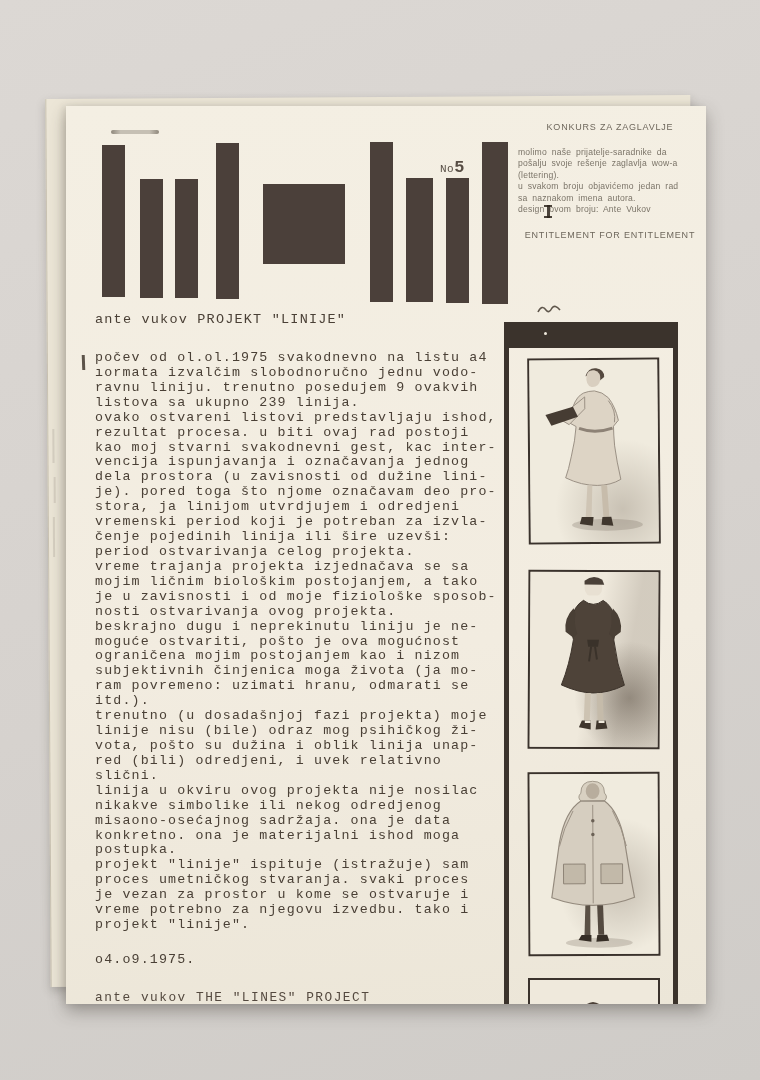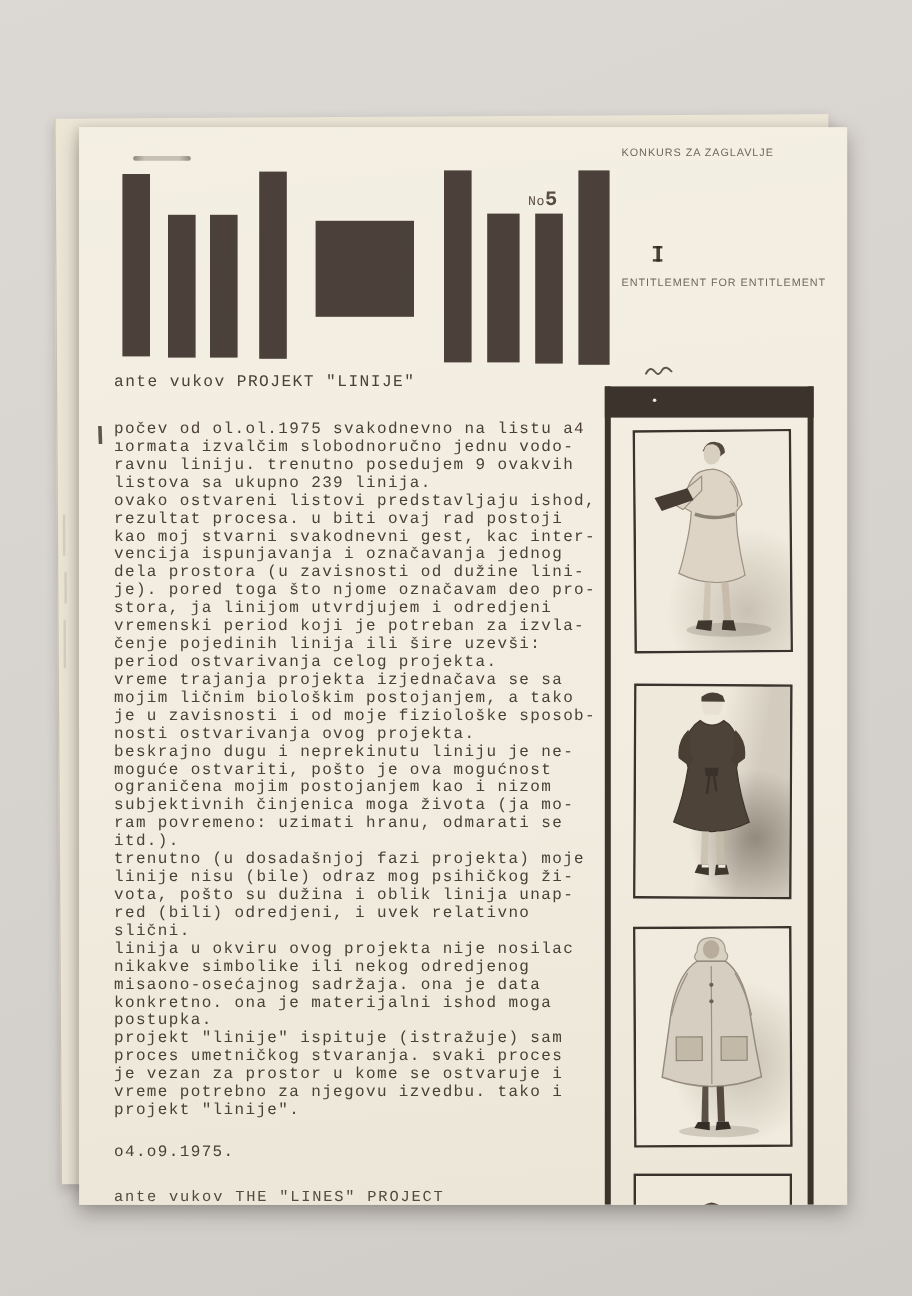--- a/index.html
+++ b/index.html
@@ -43,21 +43,21 @@
   .tw{font-family:"Liberation Mono","DejaVu Sans Mono",monospace;color:#4a4036;}
   .article-title{position:absolute;left:29px;top:206px;font-size:13.5px;letter-spacing:1.2px;white-space:pre;}
   .article-body{position:absolute;left:29px;top:245px;width:420px;
     font-size:13.3px;line-height:14.92px;letter-spacing:1.15px;white-space:pre;}
   .article-date{position:absolute;left:29px;top:846px;font-size:13.3px;letter-spacing:1.15px;white-space:pre;}
   .article-footer{position:absolute;left:29px;top:884px;font-size:12.8px;letter-spacing:1.5px;white-space:pre;color:#54493f;}
   .margin-pen-mark{position:absolute;left:16px;top:249px;width:2.5px;height:15px;background:rgba(55,45,36,.8);transform:rotate(-2deg);}
 
   
   .rc{position:absolute;left:452px;width:184px;color:#7b7468;}
-  .rc-title{font-size:9px;letter-spacing:.8px;color:#6e675c;}
+  .rc-title{font-size:9px;letter-spacing:.8px;color:#6e675c;text-align:center;}
   .rc-body{font-size:8.6px;line-height:11.4px;white-space:pre-line;word-spacing:2.2px;letter-spacing:.2px;}
   .konkurs-title{top:16px;}
   .konkurs-body{top:41px;}
   .advert-title{top:124px;}
   .advert-body{top:149px;}
   .ins-mark{position:absolute;left:481px;top:99px;width:2.5px;height:13px;background:rgba(45,36,28,.85);}
   .ins-mark:before{content:"";position:absolute;left:-3px;top:0;width:8px;height:2px;background:rgba(45,36,28,.85);}
   .ins-mark:after{content:"";position:absolute;left:-3px;bottom:0;width:8px;height:2px;background:rgba(45,36,28,.85);}
   .squiggle{position:absolute;left:470px;top:196px;width:26px;height:14px;}
 
@@ -101,20 +101,26 @@
       <div class="logo-bar" style="left:150px;top:37px;width:23px;height:156px;"></div>
       <div class="logo-square" style="left:197px;top:78px;width:82px;height:80px;"></div>
       <div class="logo-bar" style="left:304px;top:36px;width:23px;height:160px;"></div>
       <div class="logo-bar" style="left:340px;top:72px;width:27px;height:124px;"></div>
       <div class="logo-bar" style="left:380px;top:72px;width:23px;height:125px;"></div>
       <div class="logo-bar" style="left:416px;top:36px;width:26px;height:162px;"></div>
       <div class="issue-no"><span class="no">No</span><span class="num">5</span></div>
     </div>
 
     <div class="rc rc-title konkurs-title">KONKURS ZA ZAGLAVLJE</div>
+    <div class="rc rc-body konkurs-body">molimo naše prijatelje-saradnike da
+pošalju svoje rešenje zaglavlja wow-a
+(lettering).
+u svakom broju objavićemo jedan rad
+sa naznakom imena autora.
+design ovom broju: Ante Vukov</div>
     <div class="ins-mark"></div>
 
     <div class="rc rc-title advert-title">ENTITLEMENT FOR ENTITLEMENT</div>
     <svg class="squiggle" viewBox="0 0 26 14">
       <path d="M2 10 Q6 2 10 8 Q13 12 16 6 Q19 2 24 8" fill="none" stroke="rgba(58,48,38,.8)" stroke-width="1.6"></path>
     </svg>
 
     <div class="margin-pen-mark"></div>
     <div class="tw article-title">ante vukov PROJEKT "LINIJE"</div>
     <div class="tw article-body">počev od ol.ol.1975 svakodnevno na listu a4

